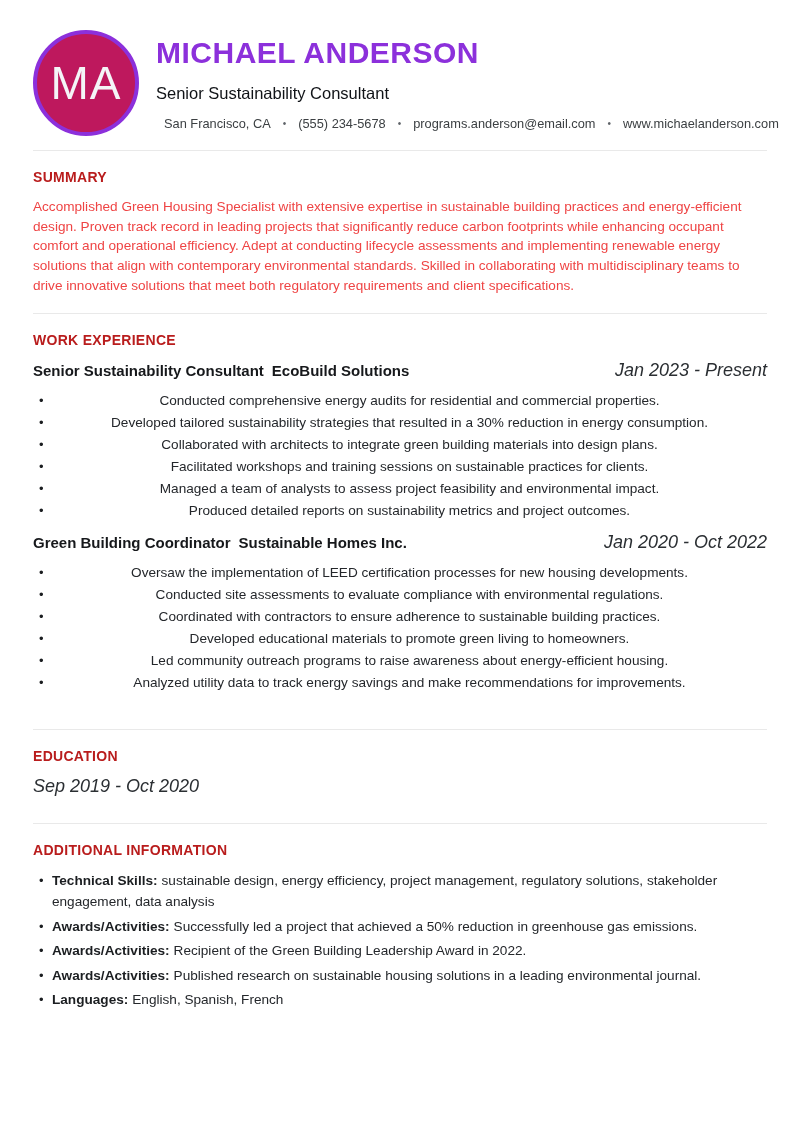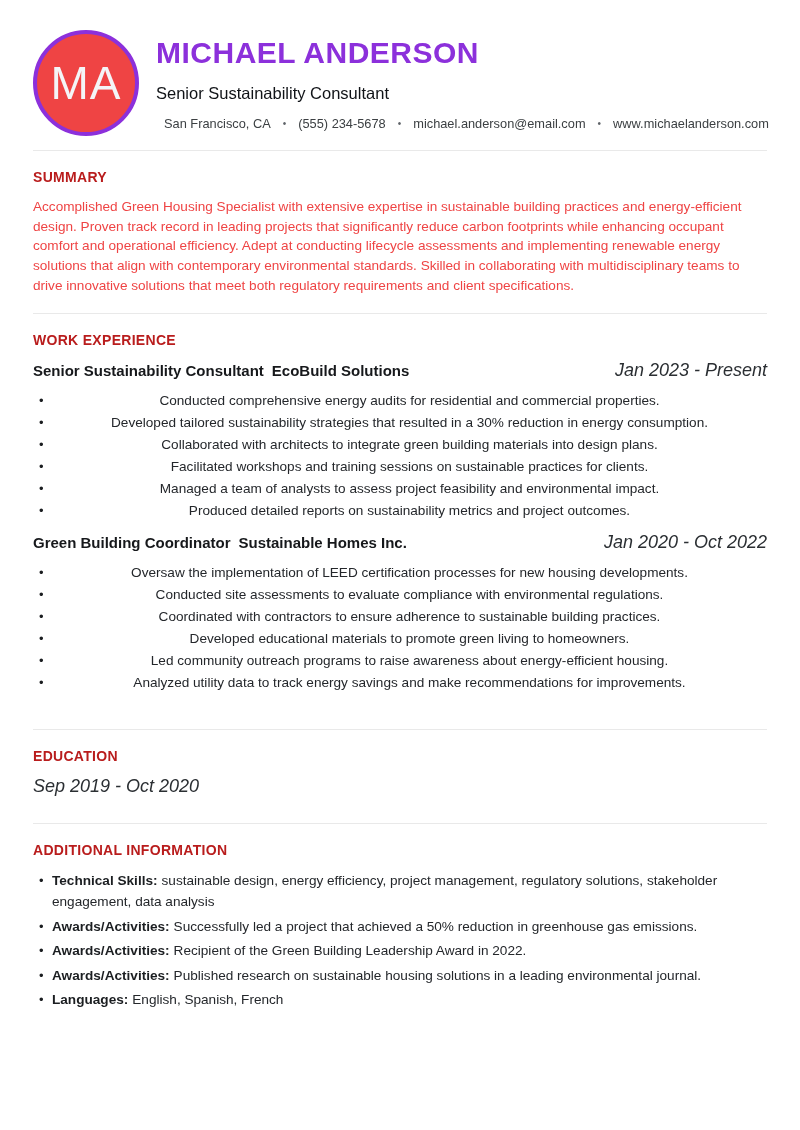--- a/index.html
+++ b/index.html
@@ -9,21 +9,21 @@
     font-family: "Liberation Sans", sans-serif;
     color: #24272b;
     overflow: hidden;
   }
   .page { padding: 30px 33px 0 33px; }
 
   
   .header { display: flex; align-items: center; gap: 17px; margin-bottom: 14px; }
   .avatar {
     width: 106px; height: 106px; border-radius: 50%;
-    background: #ef4444; border: 4px solid #8c30db;
+    background: #be185d; border: 4px solid #8c30db;
     display: flex; align-items: center; justify-content: center;
     flex-shrink: 0;
   }
   .avatar-initials { color: #f4f5f7; font-size: 46px; font-weight: 400; letter-spacing: 1px; }
   .header-info { padding-top: 2px; }
   .name { color: #8c30db; font-size: 30px; font-weight: 700; letter-spacing: 0.5px; line-height: 34px; margin-bottom: 13px; }
   .person-title { font-size: 16.5px; color: #101317; font-weight: 500; line-height: 20px; margin-bottom: 13px; }
   .contact { font-size: 12.8px; color: #3c4043; line-height: 16px; margin-left: 8px; white-space: nowrap; }
   .contact .dot { color: #5f6368; margin: 0 12px; font-size: 10px; vertical-align: 1px; }
 
@@ -79,21 +79,21 @@
 <div class="page">
 
   <header class="header">
     <div class="avatar">
       <span class="avatar-initials">MA</span>
     </div>
     <div class="header-info">
       <h1 class="name">MICHAEL ANDERSON</h1>
       <div class="person-title">Senior Sustainability Consultant</div>
       <div class="contact">
-        <span>San Francisco, CA</span><span class="dot">•</span><span>(555) 234-5678</span><span class="dot">•</span><span>michael.anderson@email.com</span><span class="dot">•</span><span>www.michaelanderson.com</span>
+        <span>San Francisco, CA</span><span class="dot">•</span><span>(555) 234-5678</span><span class="dot">•</span><span>programs.anderson@email.com</span><span class="dot">•</span><span>www.michaelanderson.com</span>
       </div>
     </div>
   </header>
 
   <hr class="divider">
 
   <section class="summary-section">
     <h2 class="section-heading">SUMMARY</h2>
     <p class="summary-text">Accomplished Green Housing Specialist with extensive expertise in sustainable building practices and energy-efficient design. Proven track record in leading projects that significantly reduce carbon footprints while enhancing occupant comfort and operational efficiency. Adept at conducting lifecycle assessments and implementing renewable energy solutions that align with contemporary environmental standards. Skilled in collaborating with multidisciplinary teams to drive innovative solutions that meet both regulatory requirements and client specifications.</p>
   </section>

